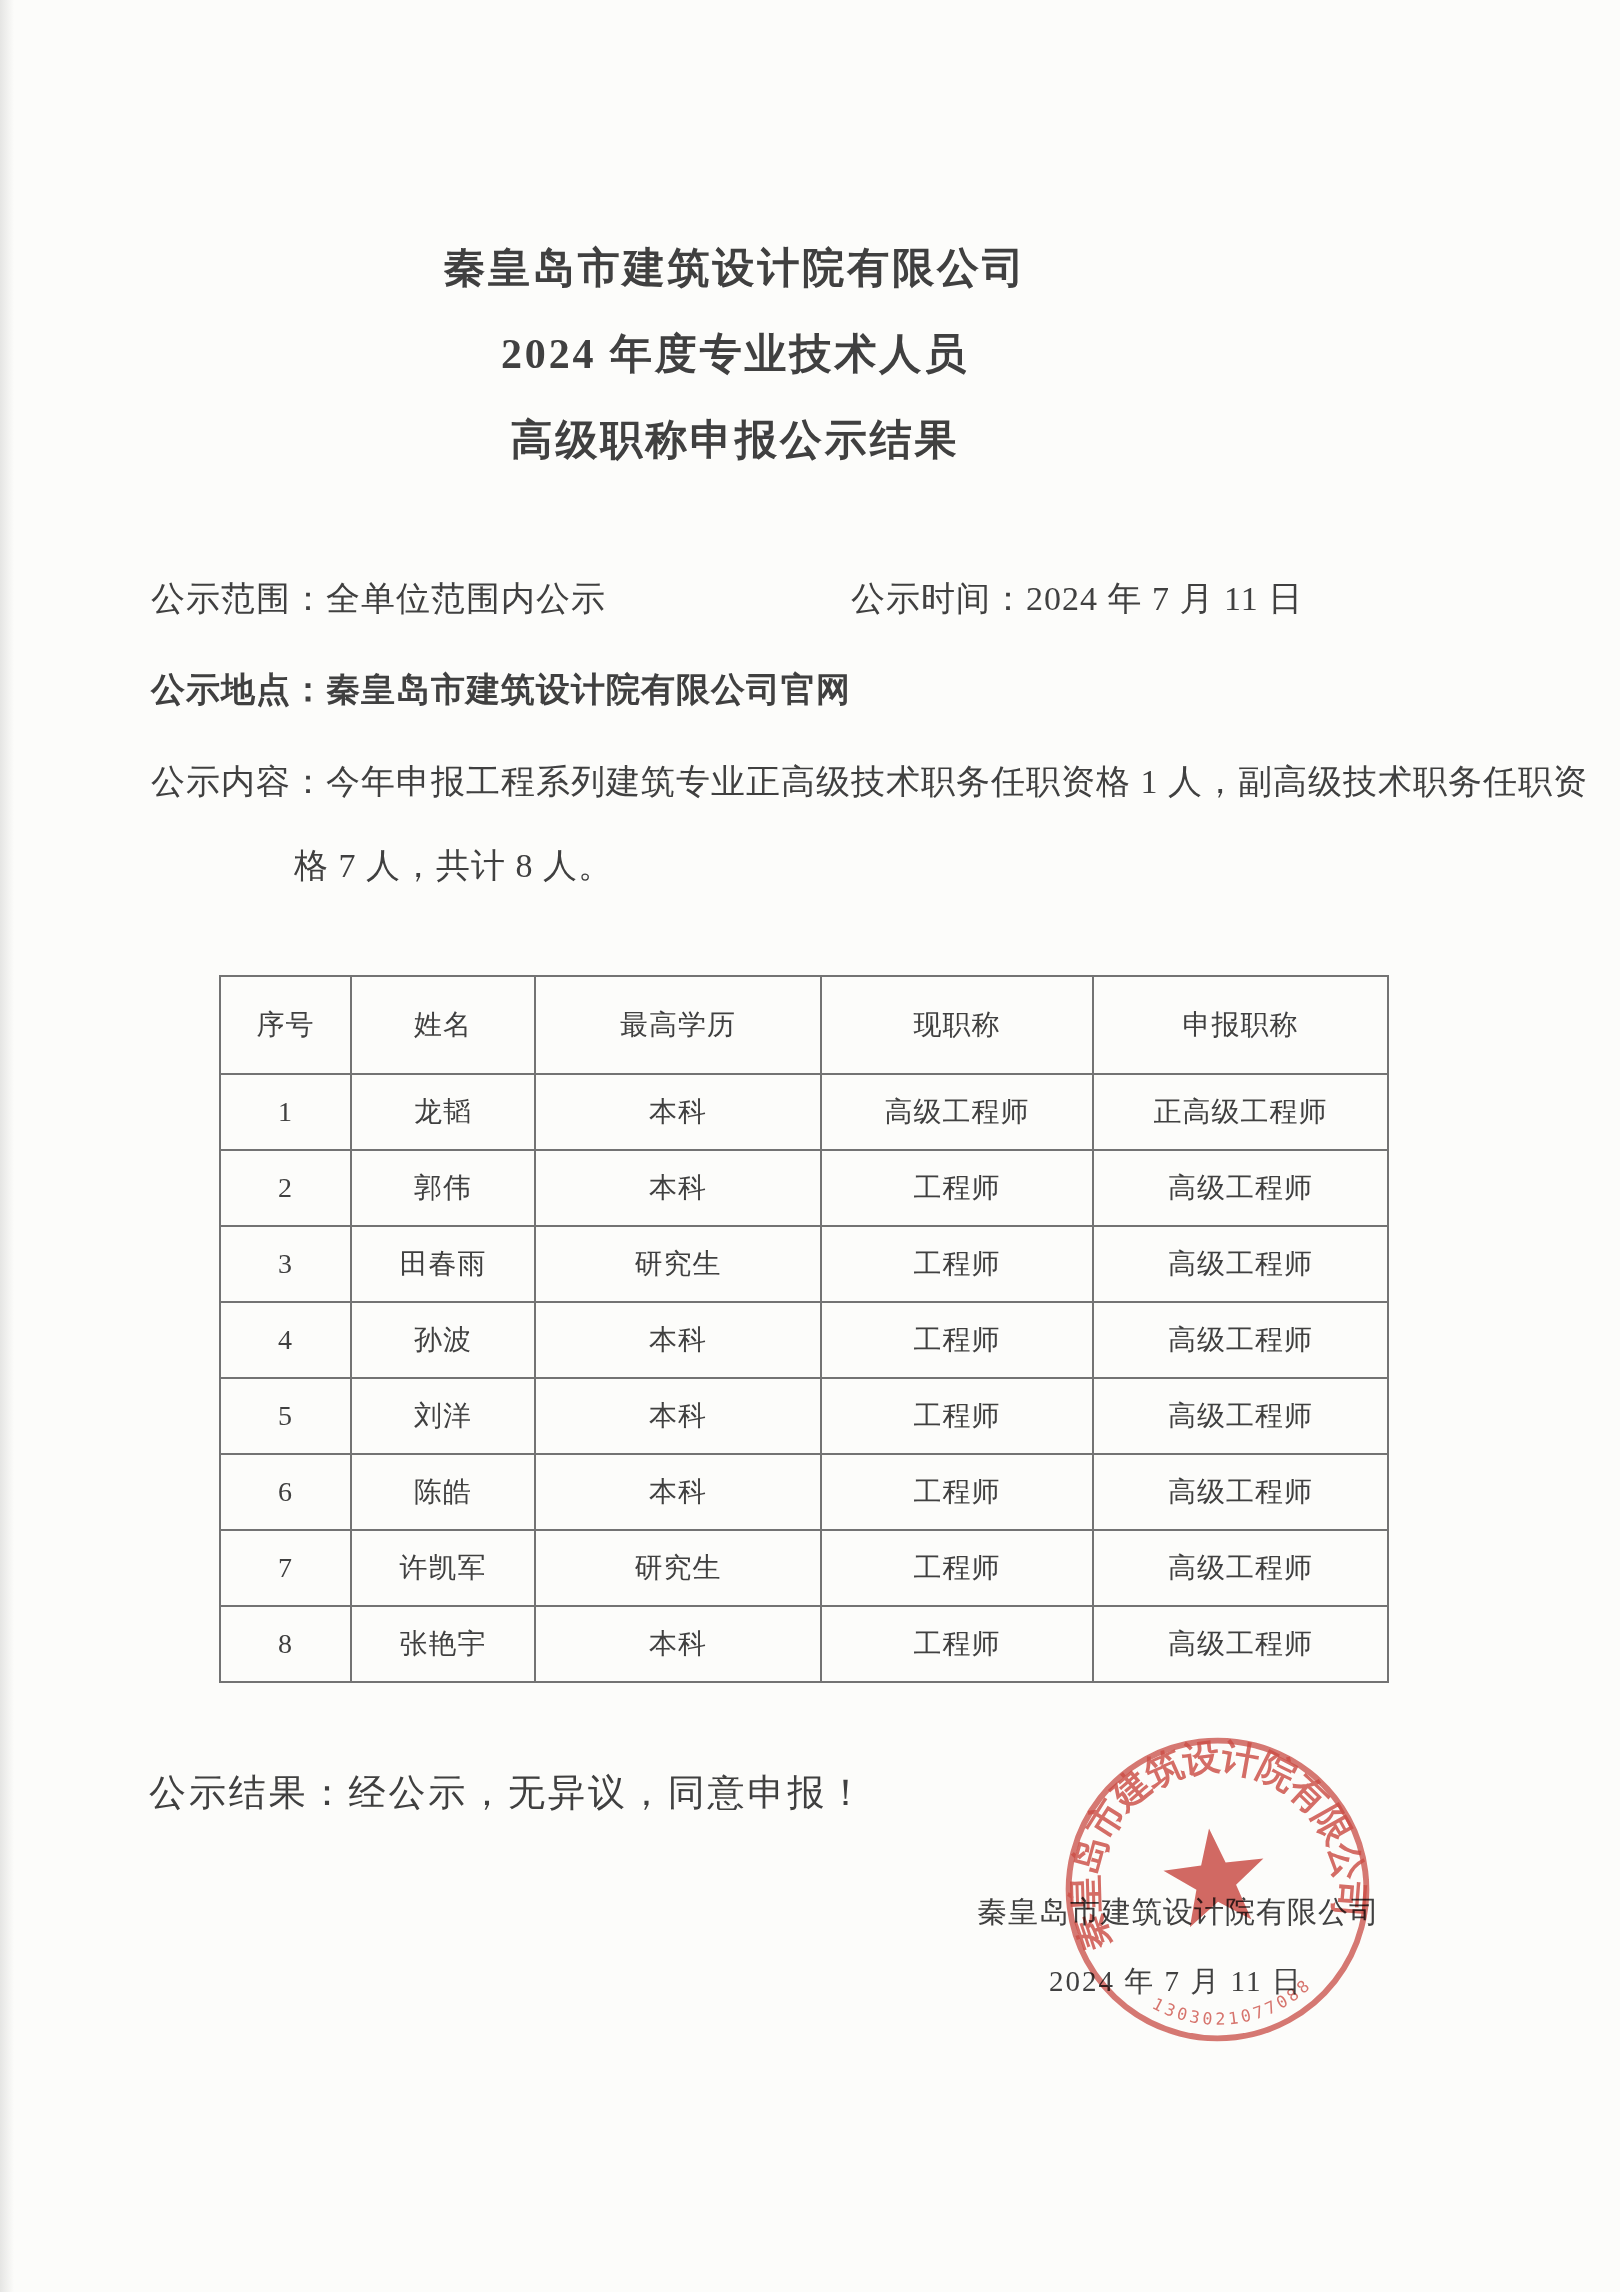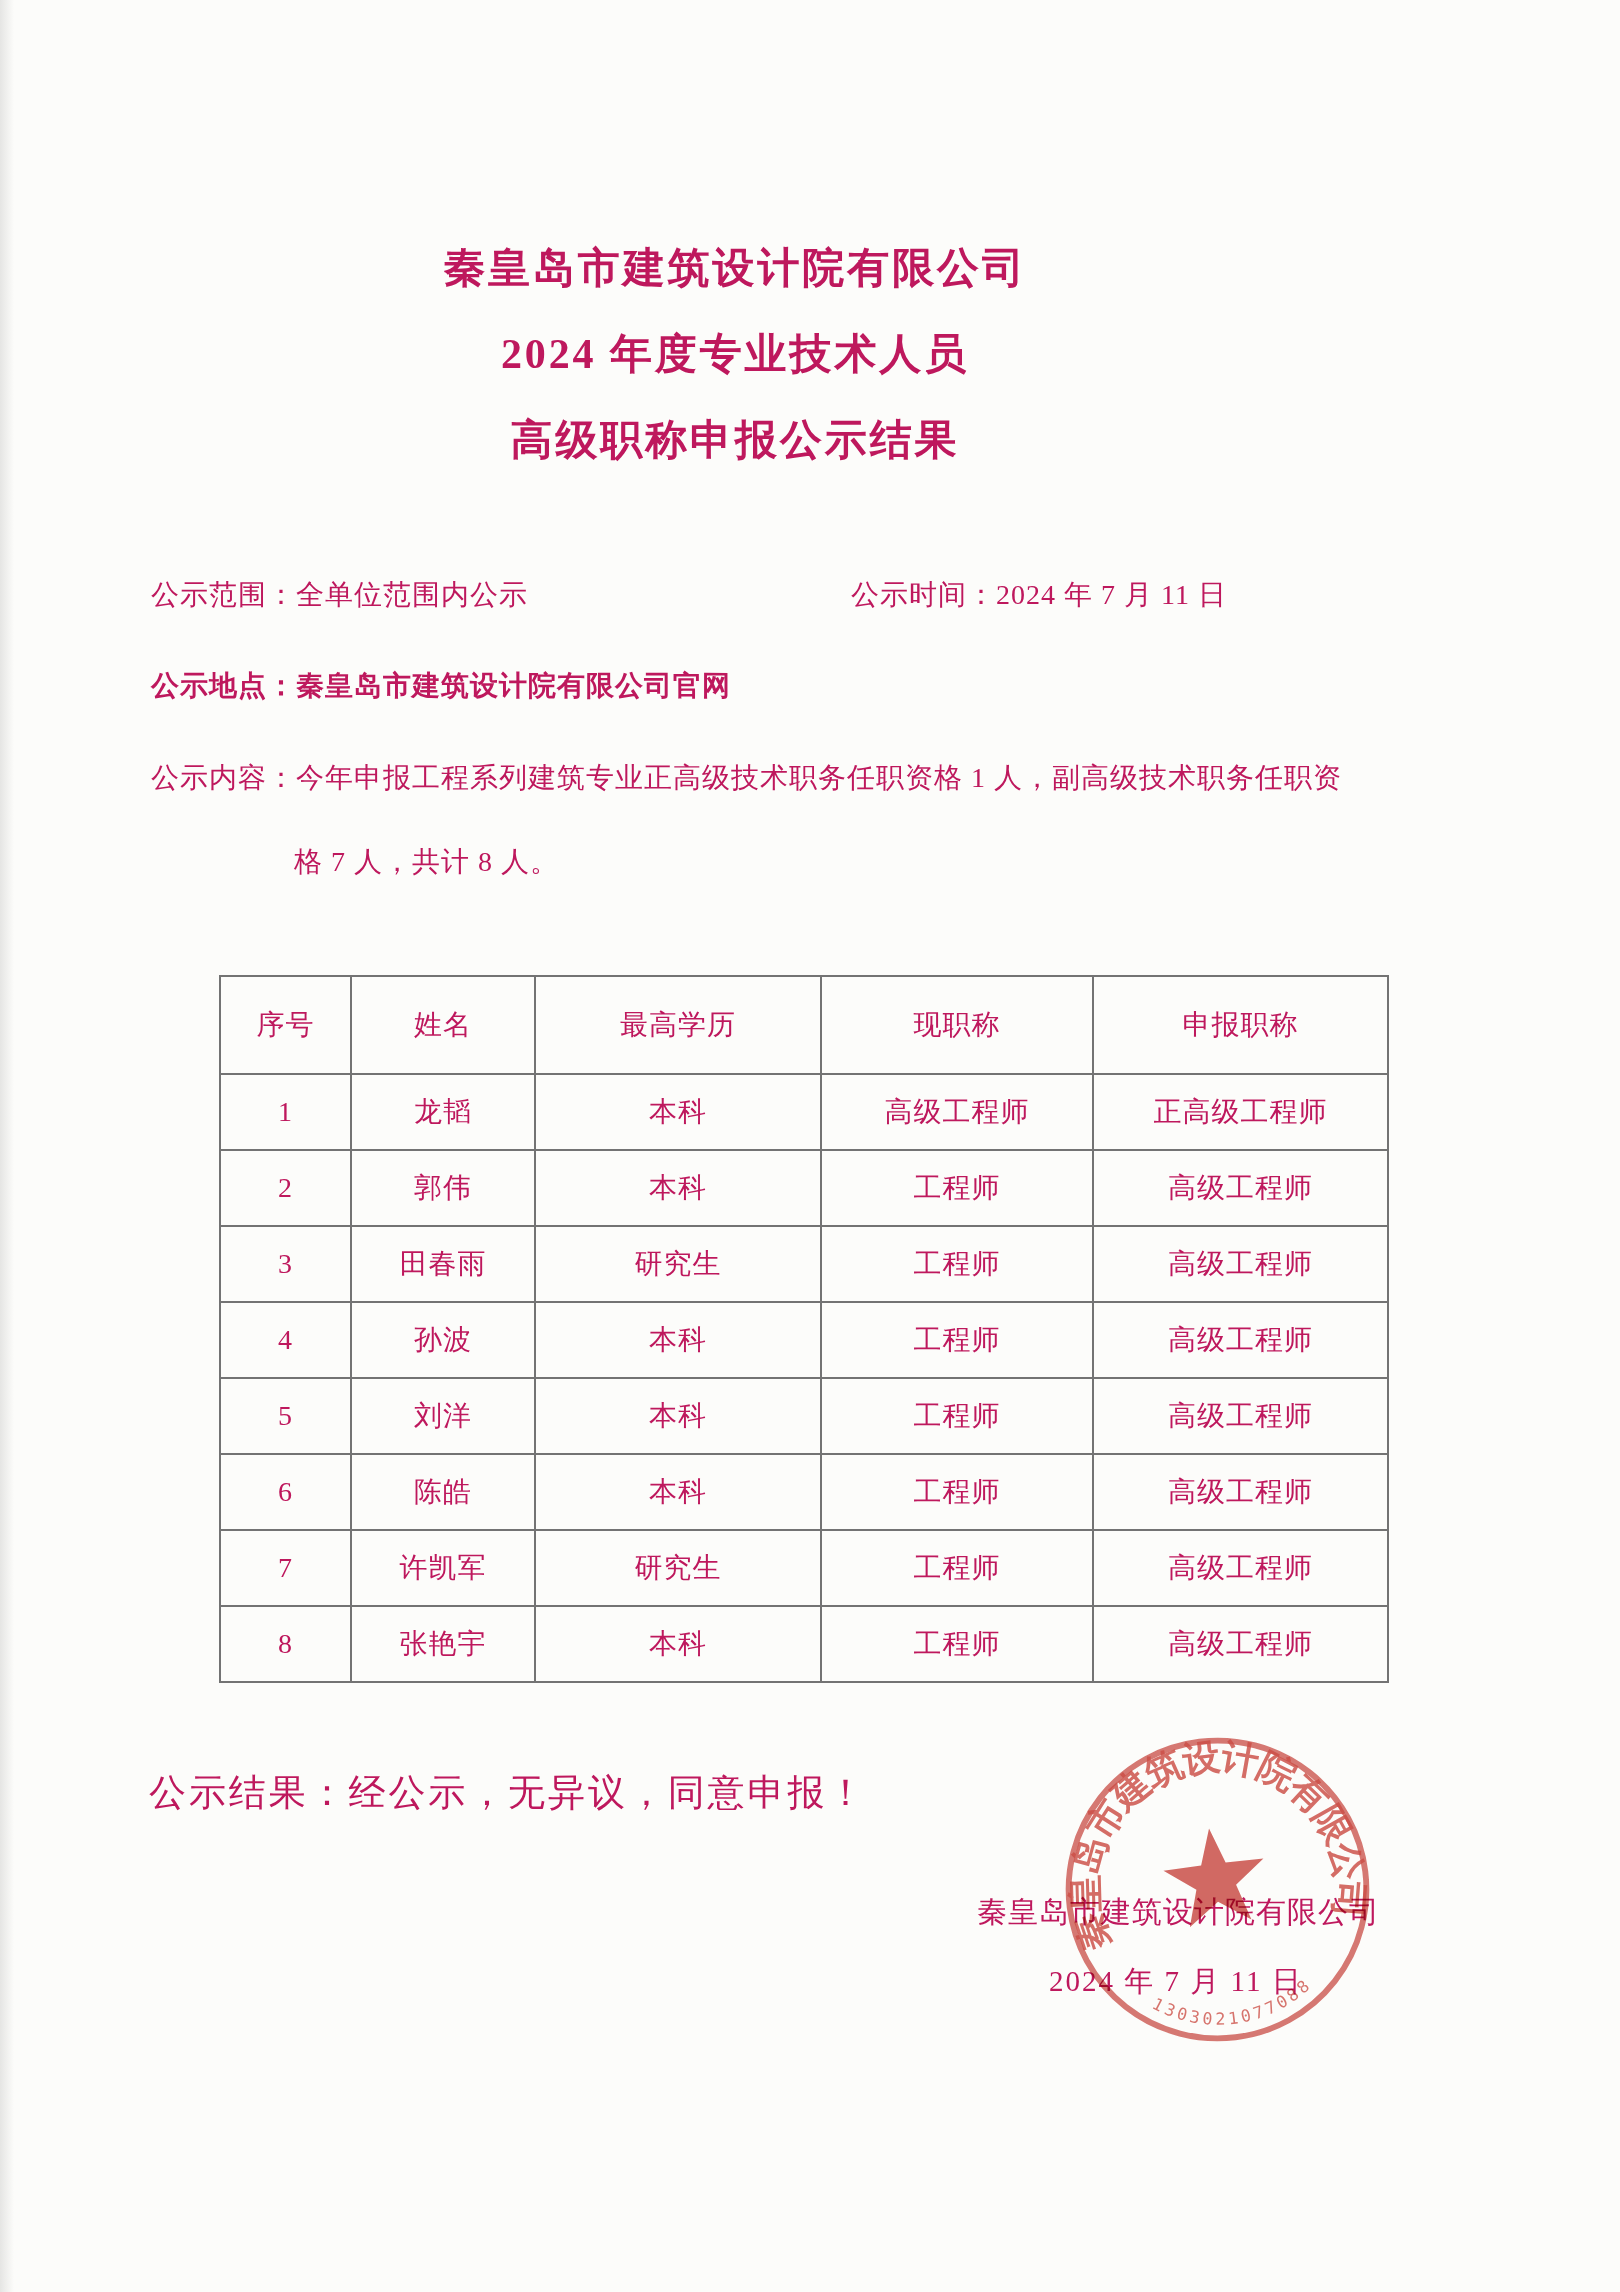--- a/index.html
+++ b/index.html
@@ -2,34 +2,34 @@
 <html><head>
 <meta charset="utf-8">
 <style>
   html,body{margin:0;padding:0;background:#e9e9e7;}
   .page{
     position:relative;
     width:1620px;height:2293px;
     background:#fcfcfa;
     overflow:hidden;
     font-family:"Liberation Serif","DejaVu Serif",serif;
-    color:#be185d;
+    color:#404040;
   }
   .page::before{ 
     content:"";position:absolute;left:0;top:0;bottom:0;width:13.7px;
     background:linear-gradient(to right,rgba(90,90,90,.14),rgba(0,0,0,0));
     pointer-events:none;
   }
   .title{
     position:absolute;top:225px;left:0;width:1470px;
     text-align:center;font-size:42px;font-weight:700;
     letter-spacing:2.9px;line-height:86px;
   }
   .info{
-    position:absolute;font-size:28px;letter-spacing:1px;white-space:nowrap;
+    position:absolute;font-size:34px;letter-spacing:1px;white-space:nowrap;
   }
   .info-scope{top:576px;left:151px;}
   .info-time{top:576px;left:851px;}
   .info-location{top:667px;left:151px;font-weight:bold;}
   .info-content1{top:759px;left:151px;}
   .info-content2{top:843px;left:294px;}
   .table-title{
     position:absolute;top:908px;left:0;width:1470px;text-align:center;
     font-size:31px;letter-spacing:1px;
   }

